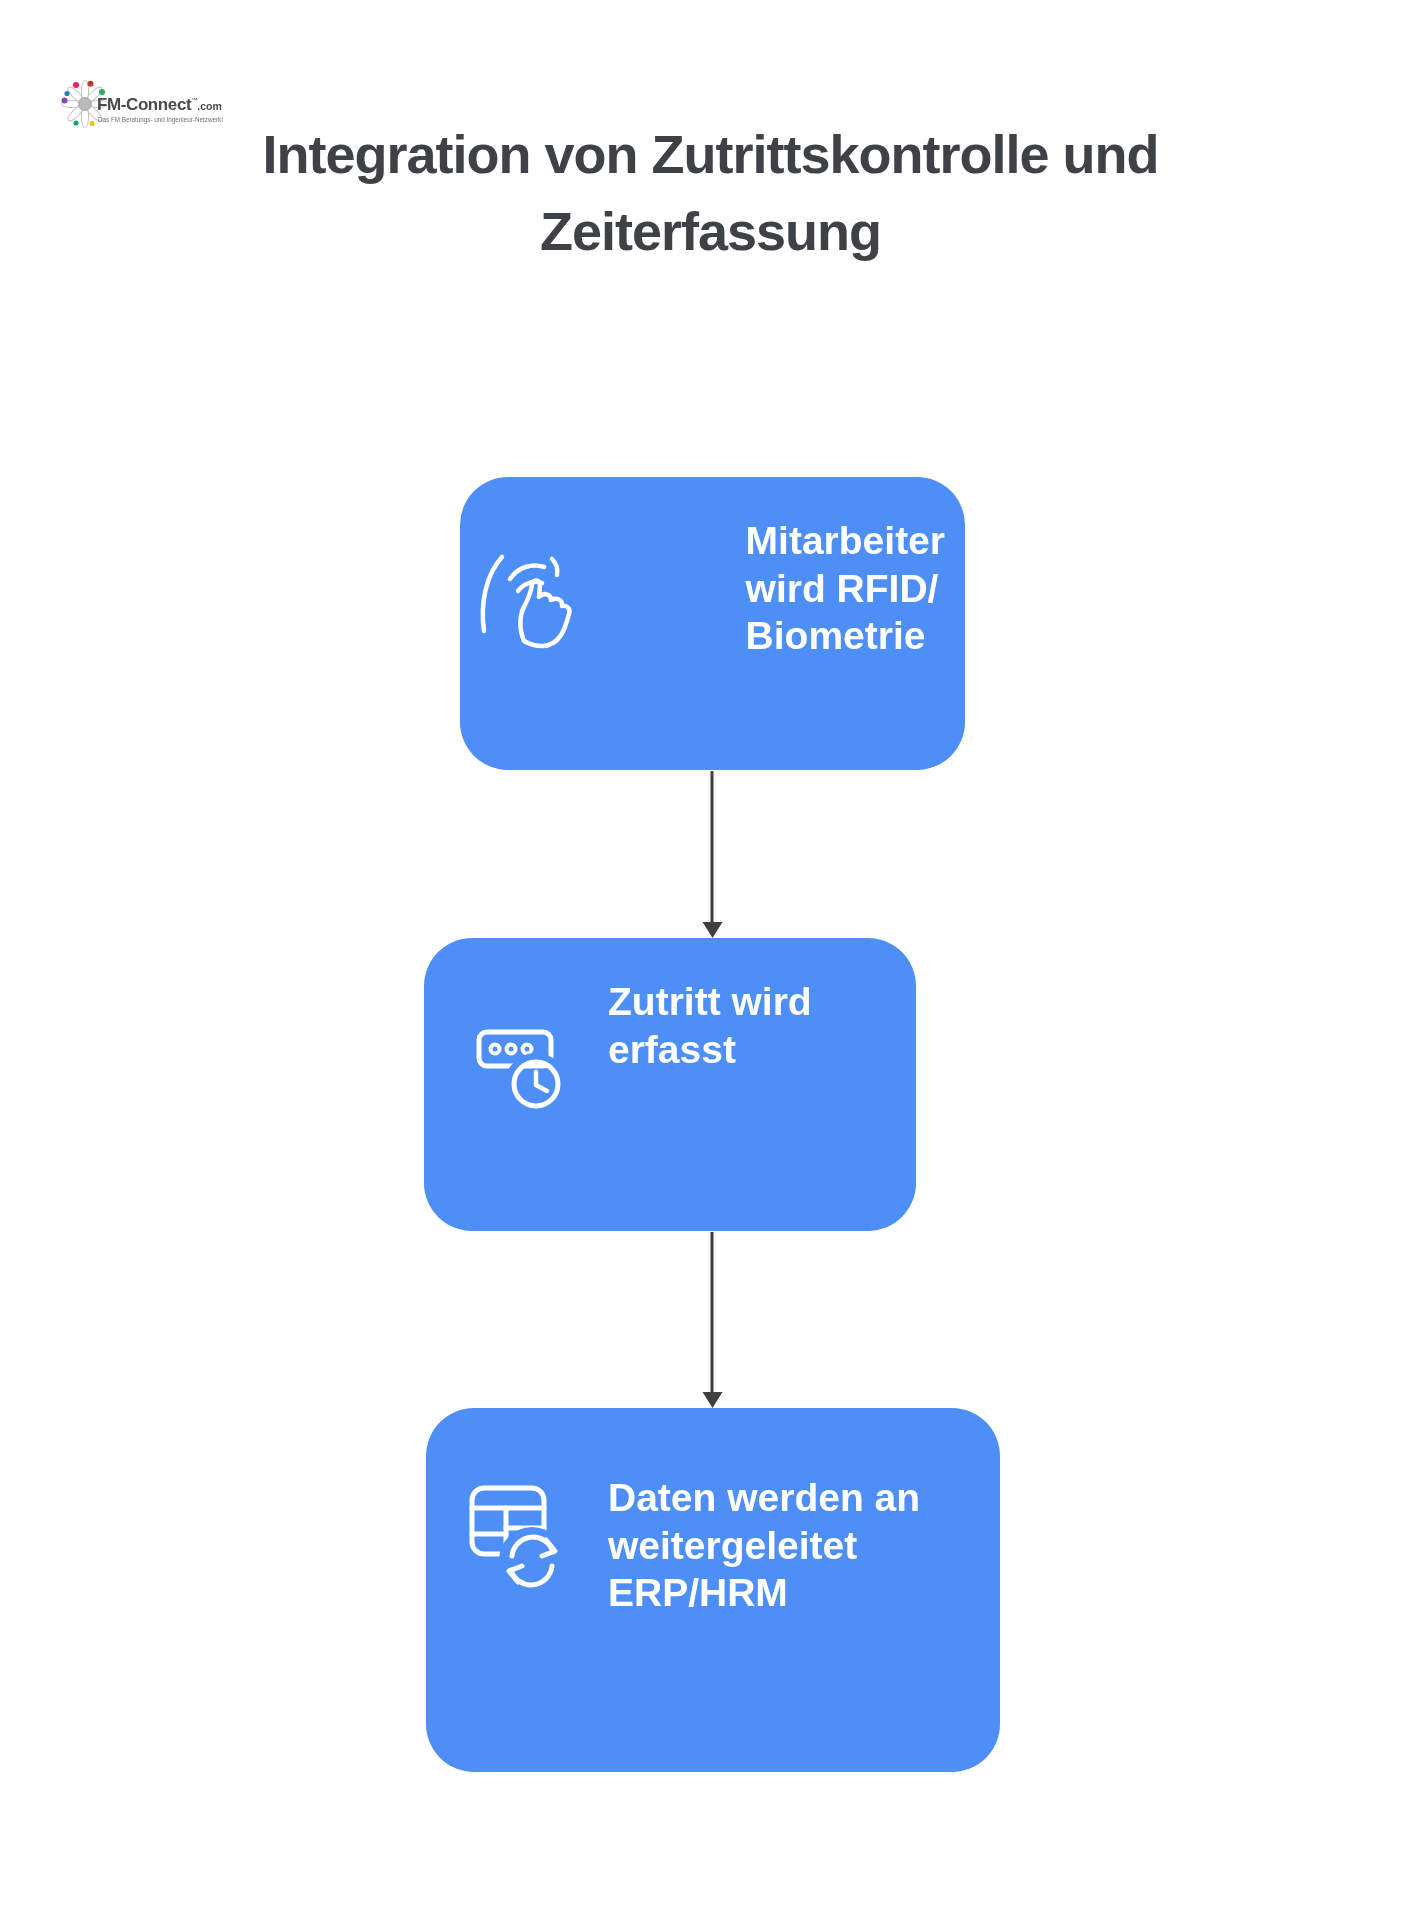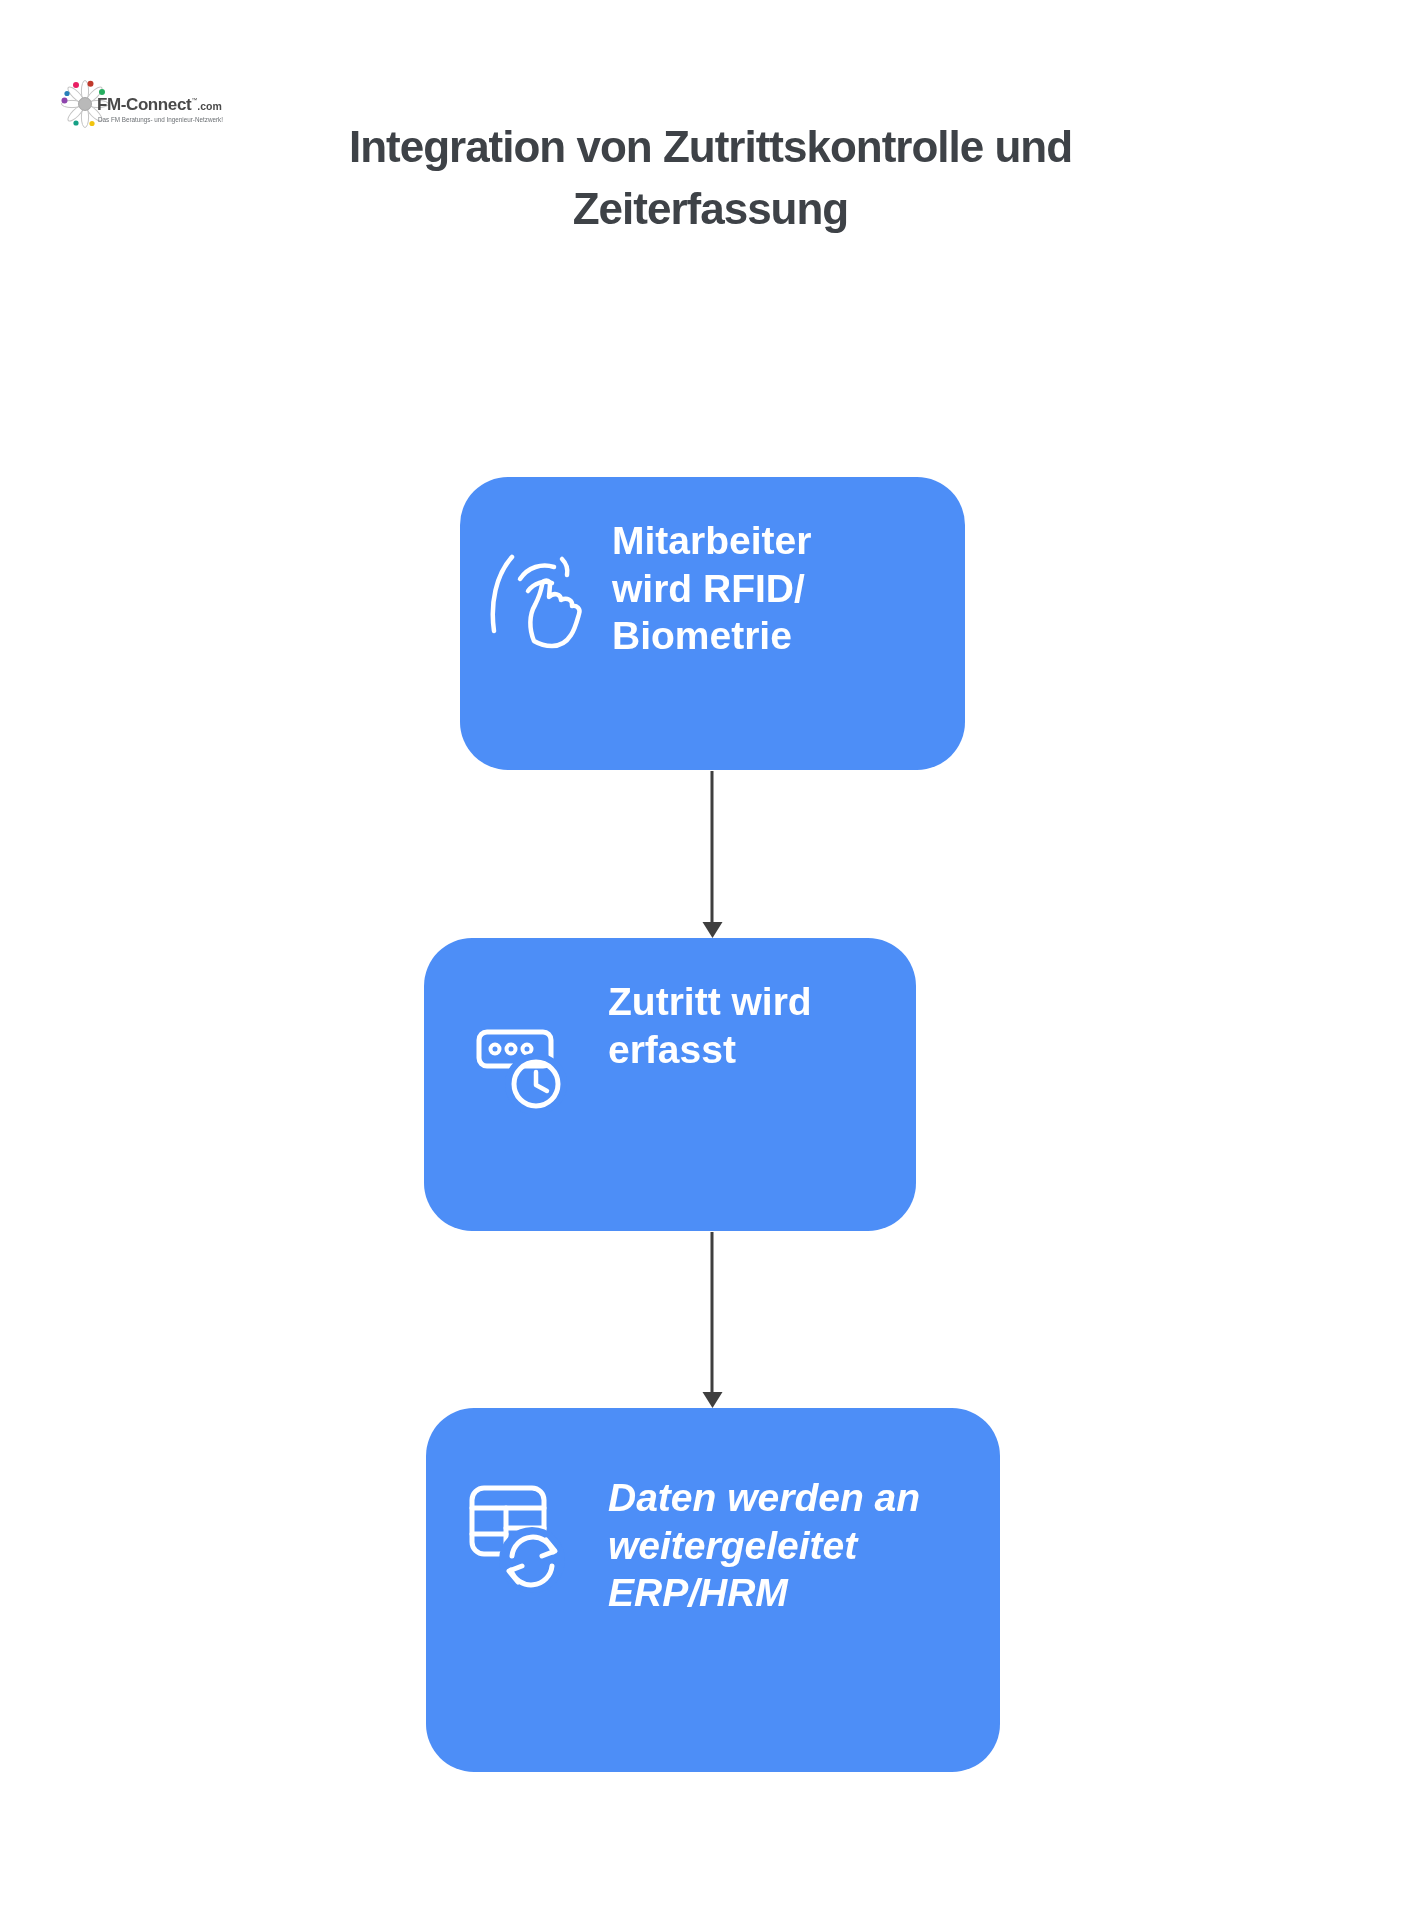--- a/index.html
+++ b/index.html
@@ -19,32 +19,32 @@
   
   .logo{position:absolute;left:55px;top:78px;width:170px;height:58px;}
   .lg-main{font-size:17px;font-weight:bold;fill:var(--logo_text_gray);letter-spacing:-0.4px;}
   .lg-tm{font-size:6px;fill:var(--logo_text_gray);}
   .lg-com{font-size:10.5px;font-weight:bold;fill:var(--logo_text_gray);}
   .lg-tag{font-size:6.3px;fill:var(--tagline_gray);}
   .petal{fill:#ffffff;stroke:#c4c4c4;stroke-width:1;}
   
   .title{
     position:absolute;top:116px;left:0;width:100%;text-align:center;
-    font-size:44px;font-weight:bold;letter-spacing:-1px;line-height:1.42;
+    font-size:54px;font-weight:bold;letter-spacing:-1px;line-height:1.42;
     color:var(--title_gray);
   }
   .title-line{display:block;}
   
   .step{
     position:absolute;display:flex;align-items:flex-start;
     background:var(--box_blue);border-radius:48px;color:var(--white);
   }
-  .step-1{left:460px;top:477px;width:505px;height:293px;padding:38px 20px 0 24px;}
+  .step-1{left:460px;top:477px;width:505px;height:293px;padding:38px 20px 0 14px;justify-content:space-between;}
   .step-2{left:424px;top:938px;width:492px;height:293px;padding:38px 20px 0 52px;}
-  .step-3{left:426px;top:1408px;width:574px;height:364px;padding:64px 20px 0 40px;font-style:italic;}
+  .step-3{left:426px;top:1408px;width:574px;height:364px;padding:64px 20px 0 40px;}
   .step-icon{flex:0 0 auto;display:block;}
   .step-1 .step-icon{margin-top:24px;margin-right:12px;}
   .step-2 .step-icon{margin-top:46px;margin-right:32px;}
   .step-3 .step-icon{margin-top:6px;margin-right:26px;}
   .step-text{font-size:39px;font-weight:bold;line-height:1.22;padding-top:2px;}
   .step-line{display:block;}
   
   .ic{stroke:var(--white);fill:none;stroke-linecap:round;stroke-linejoin:round;}
   .icon-mask{fill:var(--box_blue);stroke:none;}
   .icon-gap{stroke:var(--box_blue);fill:none;}

